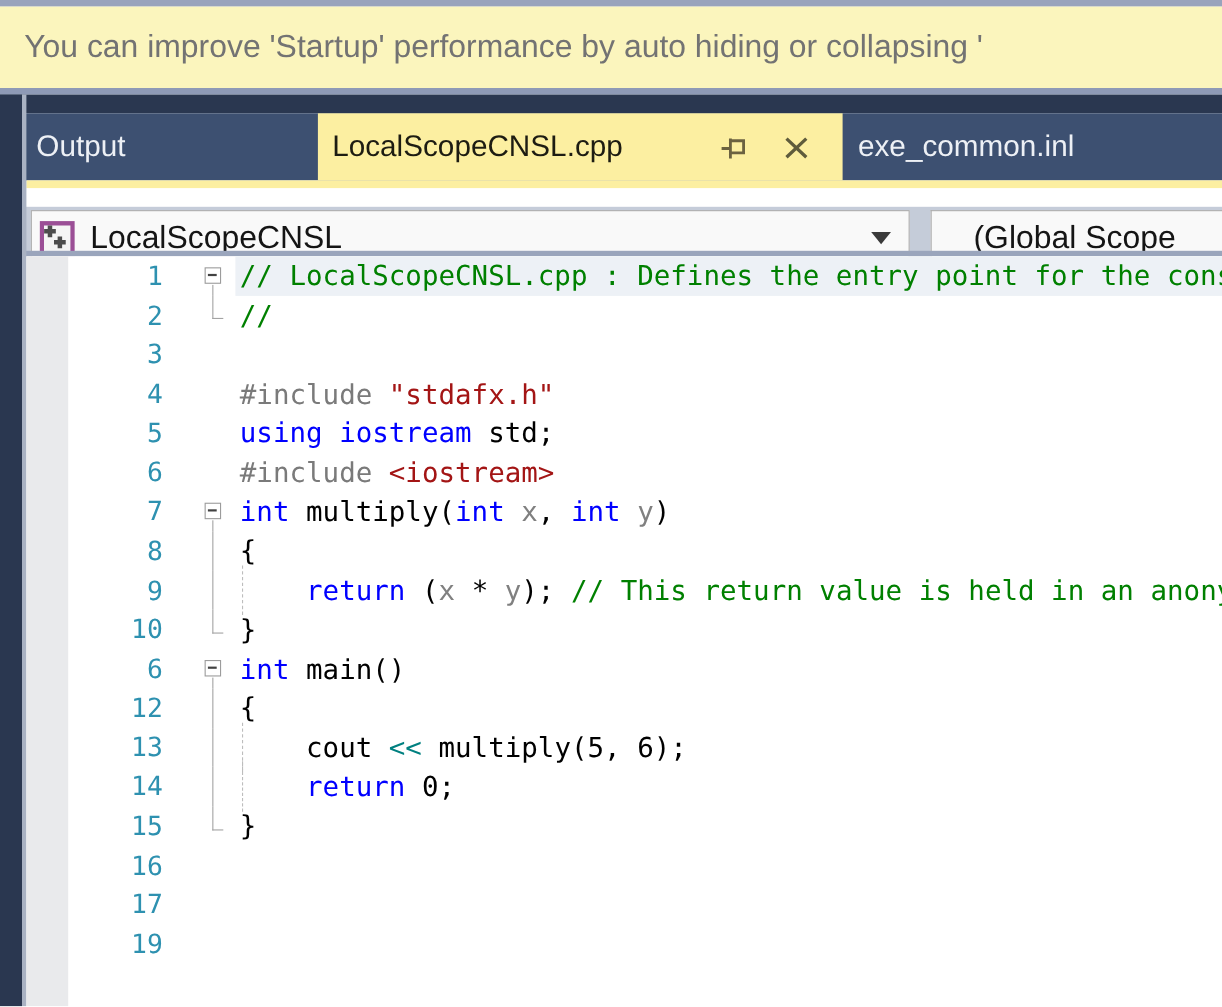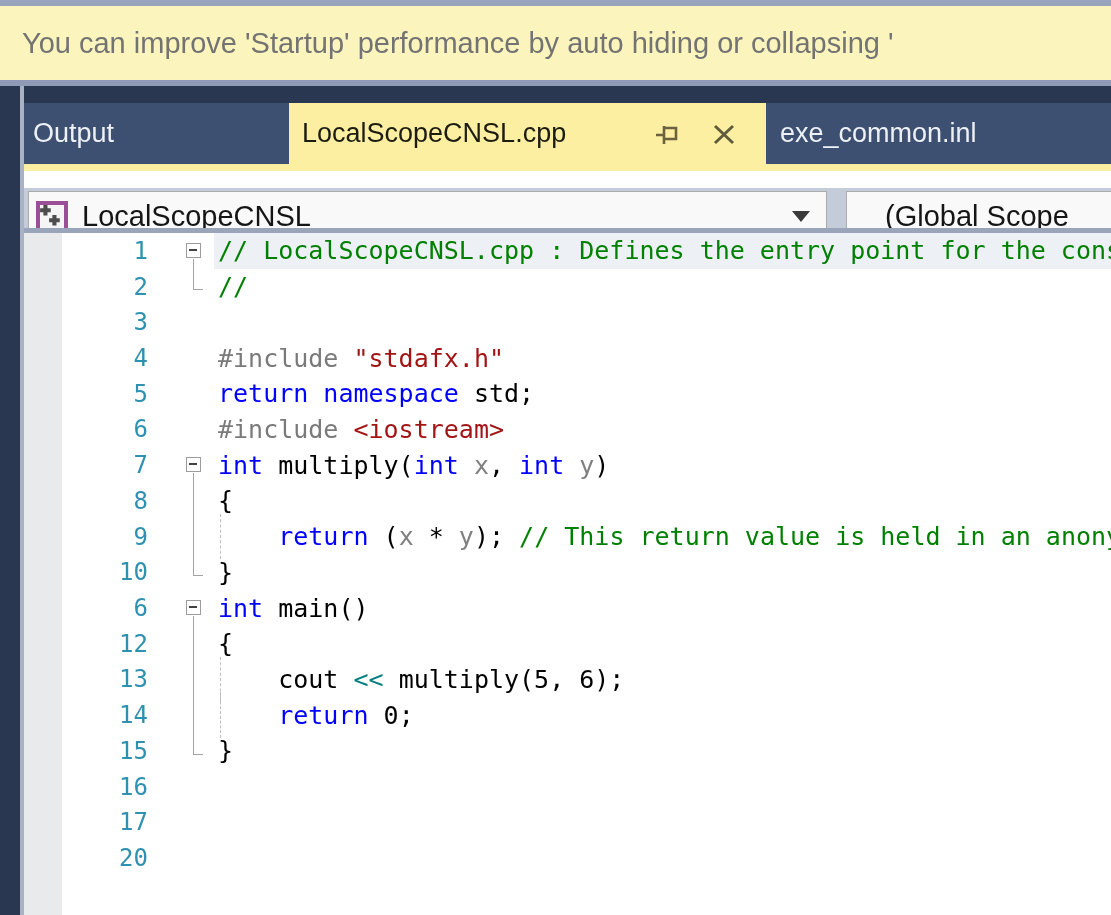--- a/index.html
+++ b/index.html
@@ -150,21 +150,21 @@
           <span class="code"></span>
         </div>
         <div class="line">
           <span class="ln">4</span>
           <span class="fold"></span>
           <span class="code"><span class="tk-preproc">#include </span><span class="tk-string">"stdafx.h"</span></span>
         </div>
         <div class="line">
           <span class="ln">5</span>
           <span class="fold"></span>
-          <span class="code"><span class="tk-keyword">return namespace</span><span class="tk-plain"> std;</span></span>
+          <span class="code"><span class="tk-keyword">using iostream</span><span class="tk-plain"> std;</span></span>
         </div>
         <div class="line">
           <span class="ln">6</span>
           <span class="fold"></span>
           <span class="code"><span class="tk-preproc">#include </span><span class="tk-string">&lt;iostream&gt;</span></span>
         </div>
         <div class="line">
           <span class="ln">7</span>
           <span class="fold">
             <div class="fold-box"></div>
@@ -237,21 +237,21 @@
           <span class="ln">16</span>
           <span class="fold"></span>
           <span class="code"></span>
         </div>
         <div class="line">
           <span class="ln">17</span>
           <span class="fold"></span>
           <span class="code"></span>
         </div>
         <div class="line">
-          <span class="ln">20</span>
+          <span class="ln">19</span>
           <span class="fold"></span>
           <span class="code"></span>
         </div>
       </div>
   </div>
 
   <div class="left-col"></div>
   <div class="left-line"></div>
   <div class="gutter"></div>
 

